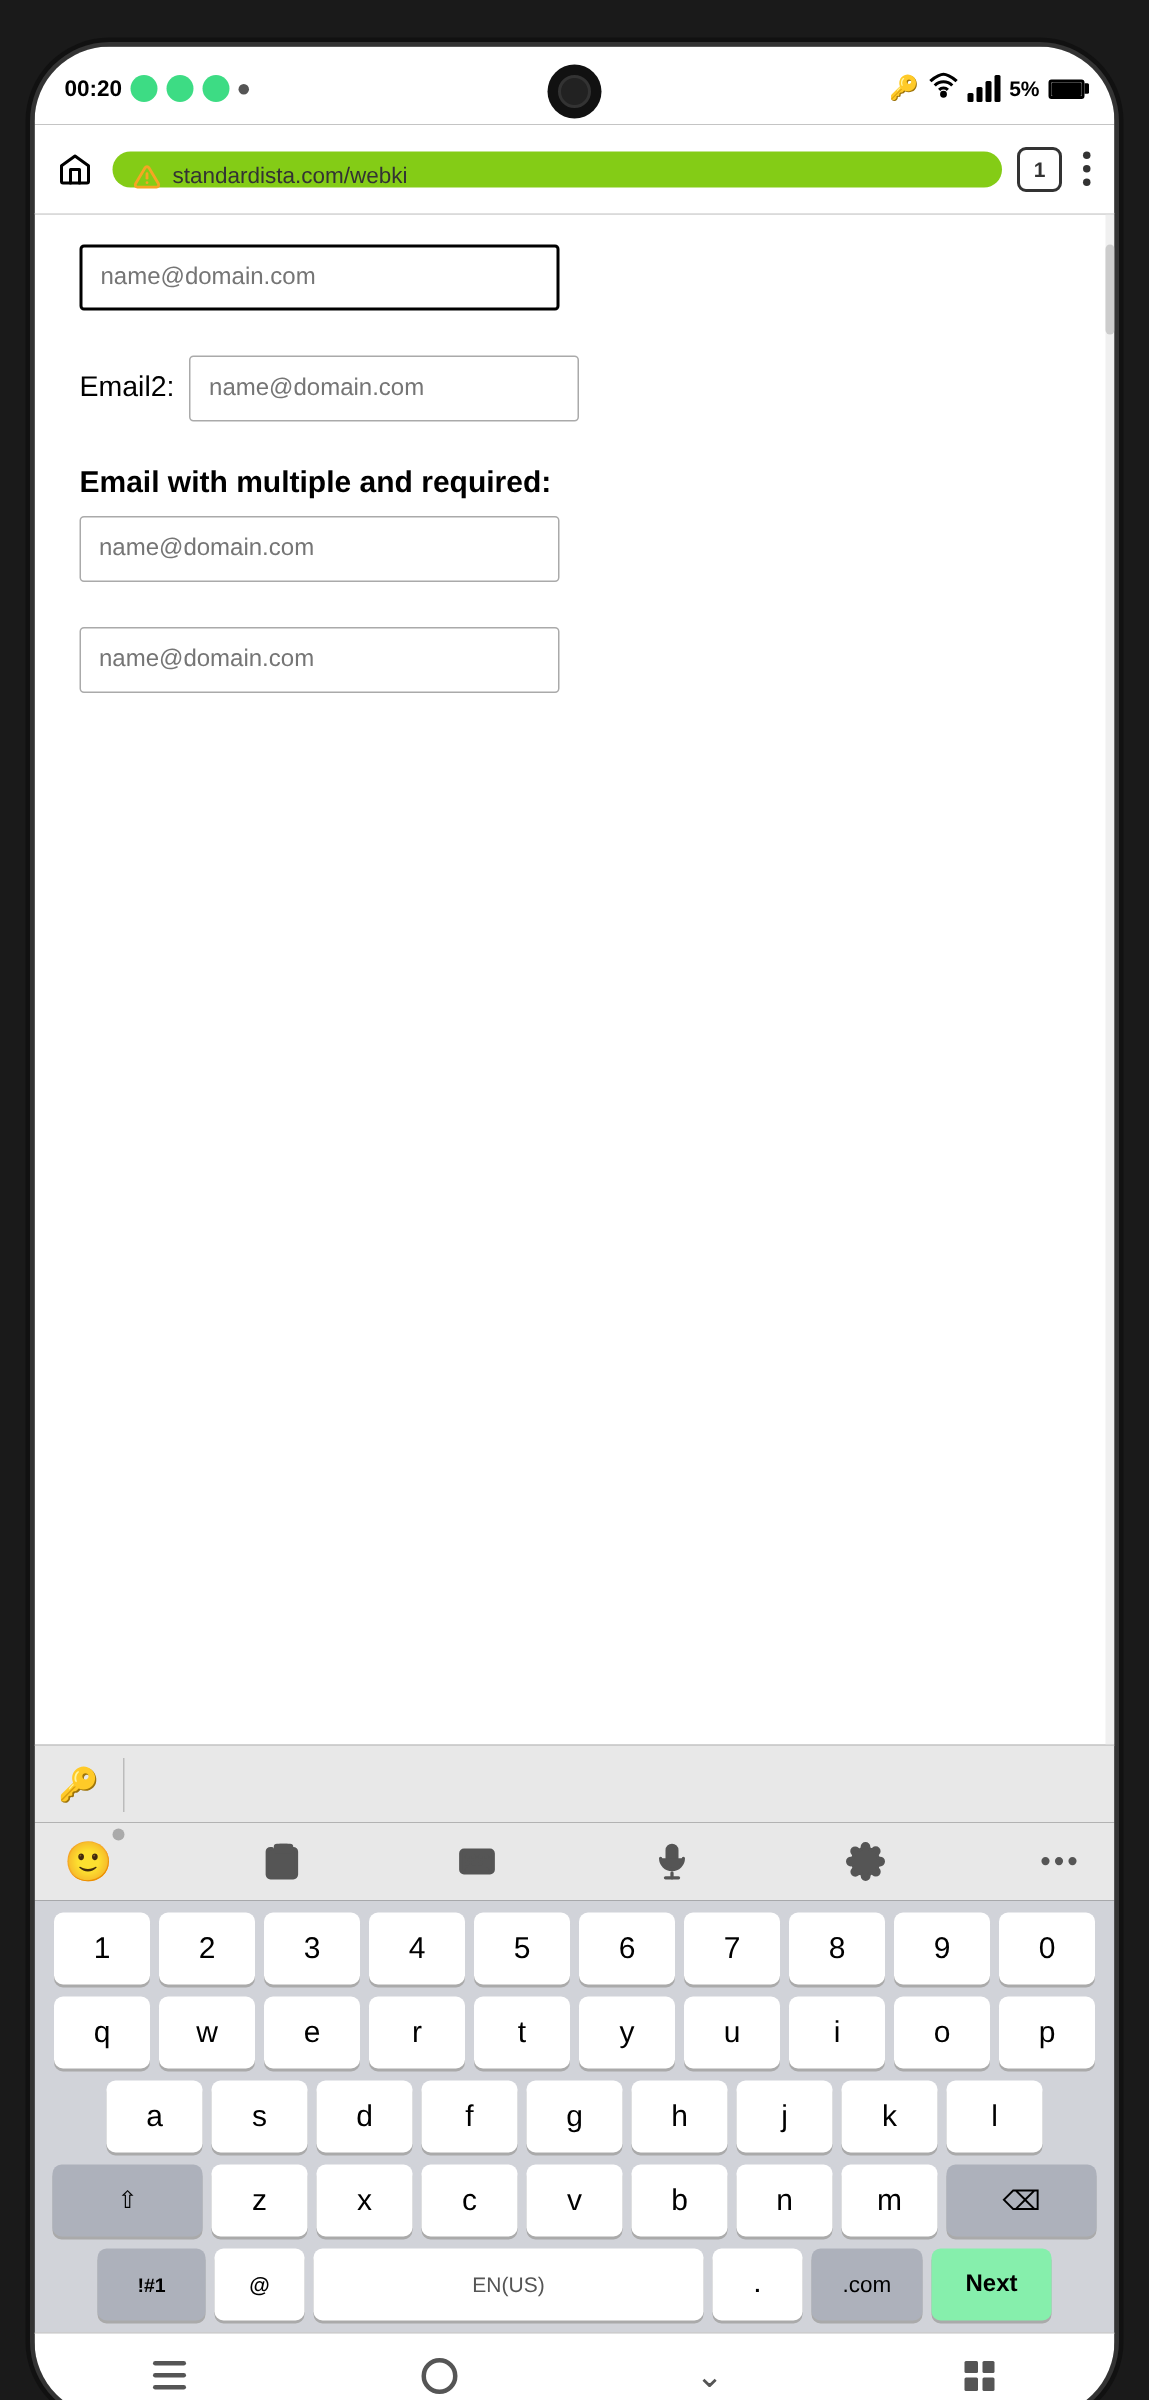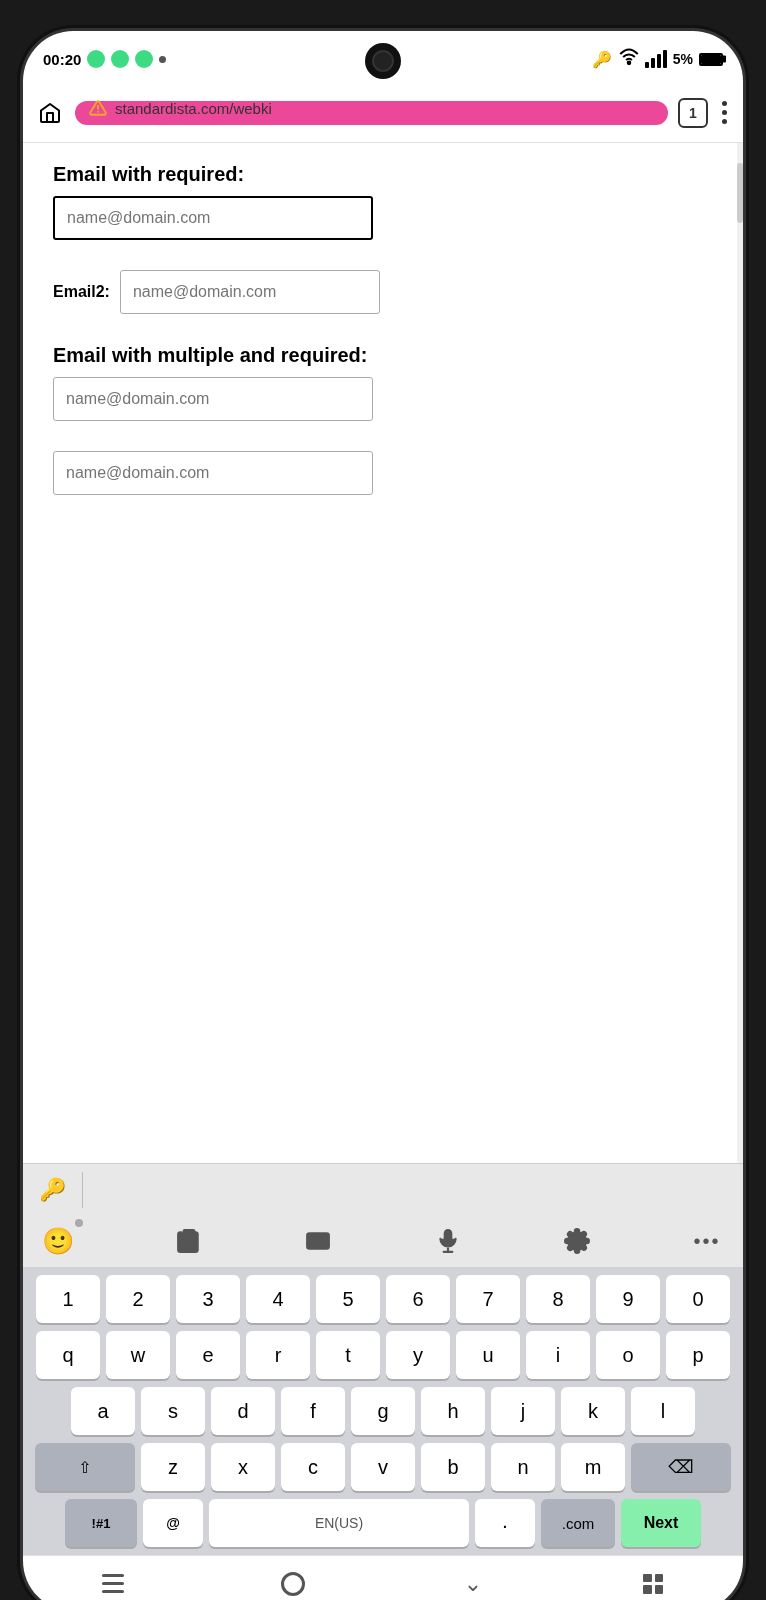--- a/index.html
+++ b/index.html
@@ -164,25 +164,25 @@
       flex-shrink: 0;
     }
 
     .home-icon-svg {
       width: 24px;
       height: 24px;
     }
 
     .url-bar {
       flex: 1;
-      background: #ec4899;
+      background: #84cc16;
       border-radius: 20px;
       padding: 8px 14px;
       display: flex;
-      align-items: flex-end;
+      align-items: flex-start;
       gap: 8px;
       height: 24px;
     }
 
     .warning-triangle {
       width: 18px;
       height: 18px;
       flex-shrink: 0;
     }
 
@@ -258,22 +258,22 @@
     }
 
     .form-section-inline {
       display: flex;
       align-items: center;
       gap: 10px;
       margin-bottom: 30px;
     }
 
     .form-label-inline {
-      font-size: 16px;
-      font-weight: 700;
+      font-size: 19px;
+      font-weight: 400;
       color: #000;
       white-space: nowrap;
     }
 
     
     .scrollbar {
       position: absolute;
       right: 0;
       top: 0;
       width: 6px;
@@ -539,21 +539,20 @@
       <div class="menu-dot"></div>
     </div>
   </div>
 
   <div class="web-content">
     <div class="scrollbar">
       <div class="scrollbar-thumb"></div>
     </div>
 
     <div class="form-section">
-      <span class="form-label">Email with required:</span>
       <input class="form-input" type="email" placeholder="name@domain.com" style="">
     </div>
 
     <div class="form-section-inline">
       <span class="form-label-inline">Email2:</span>
       <input class="form-input thin-border" type="email" style="width: 260px;" placeholder="name@domain.com">
     </div>
 
     <div class="form-section">
       <span class="form-label">Email with multiple and required:</span>

